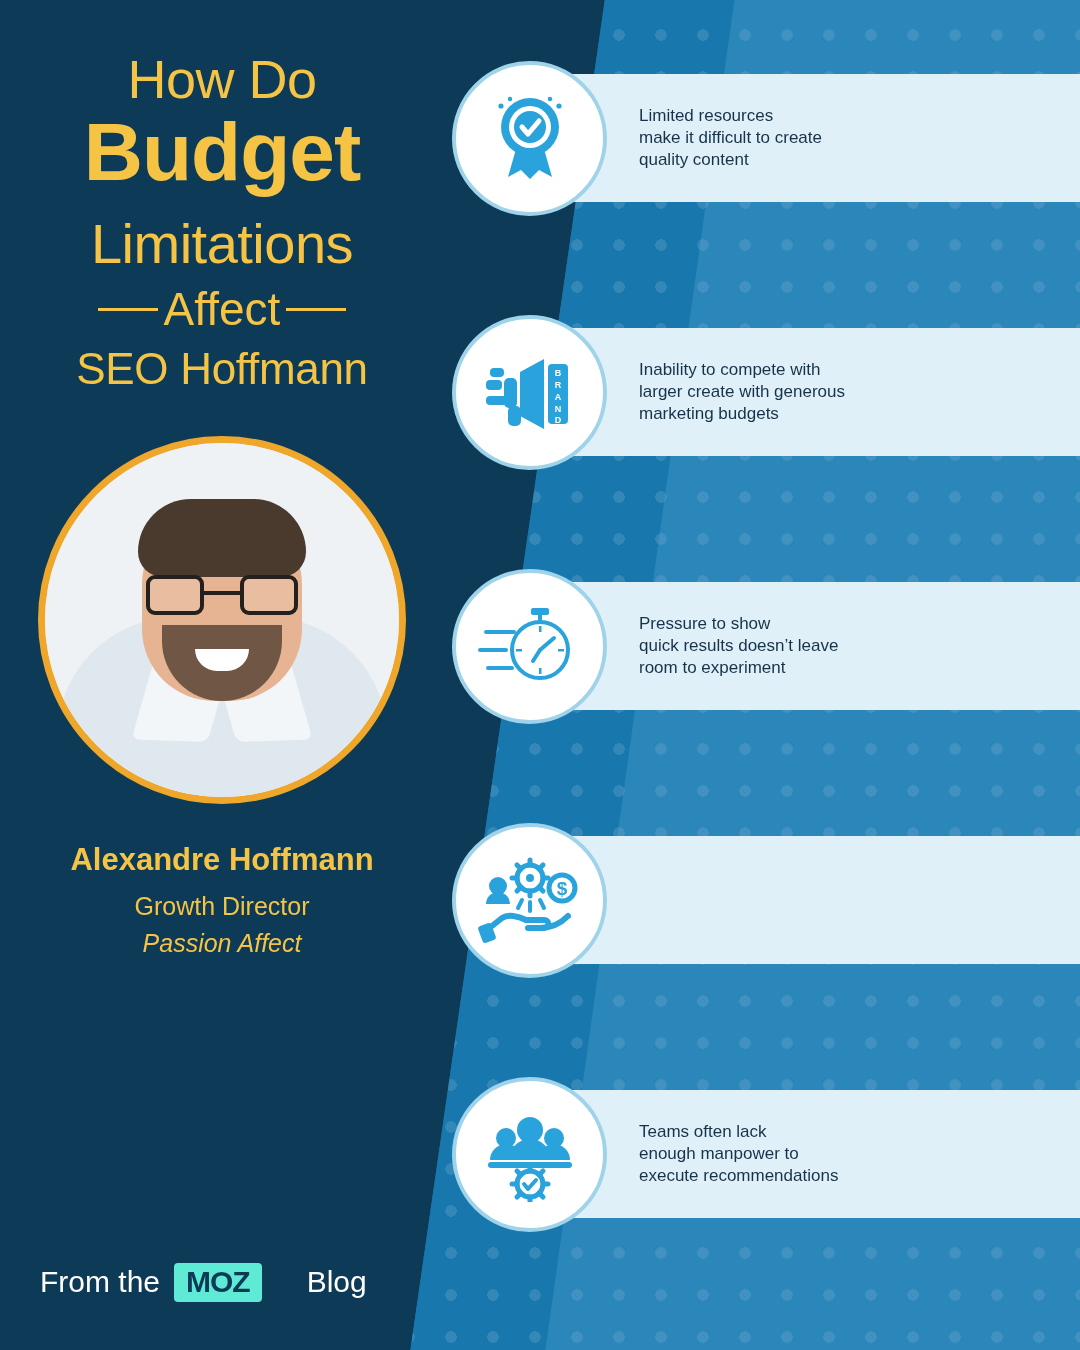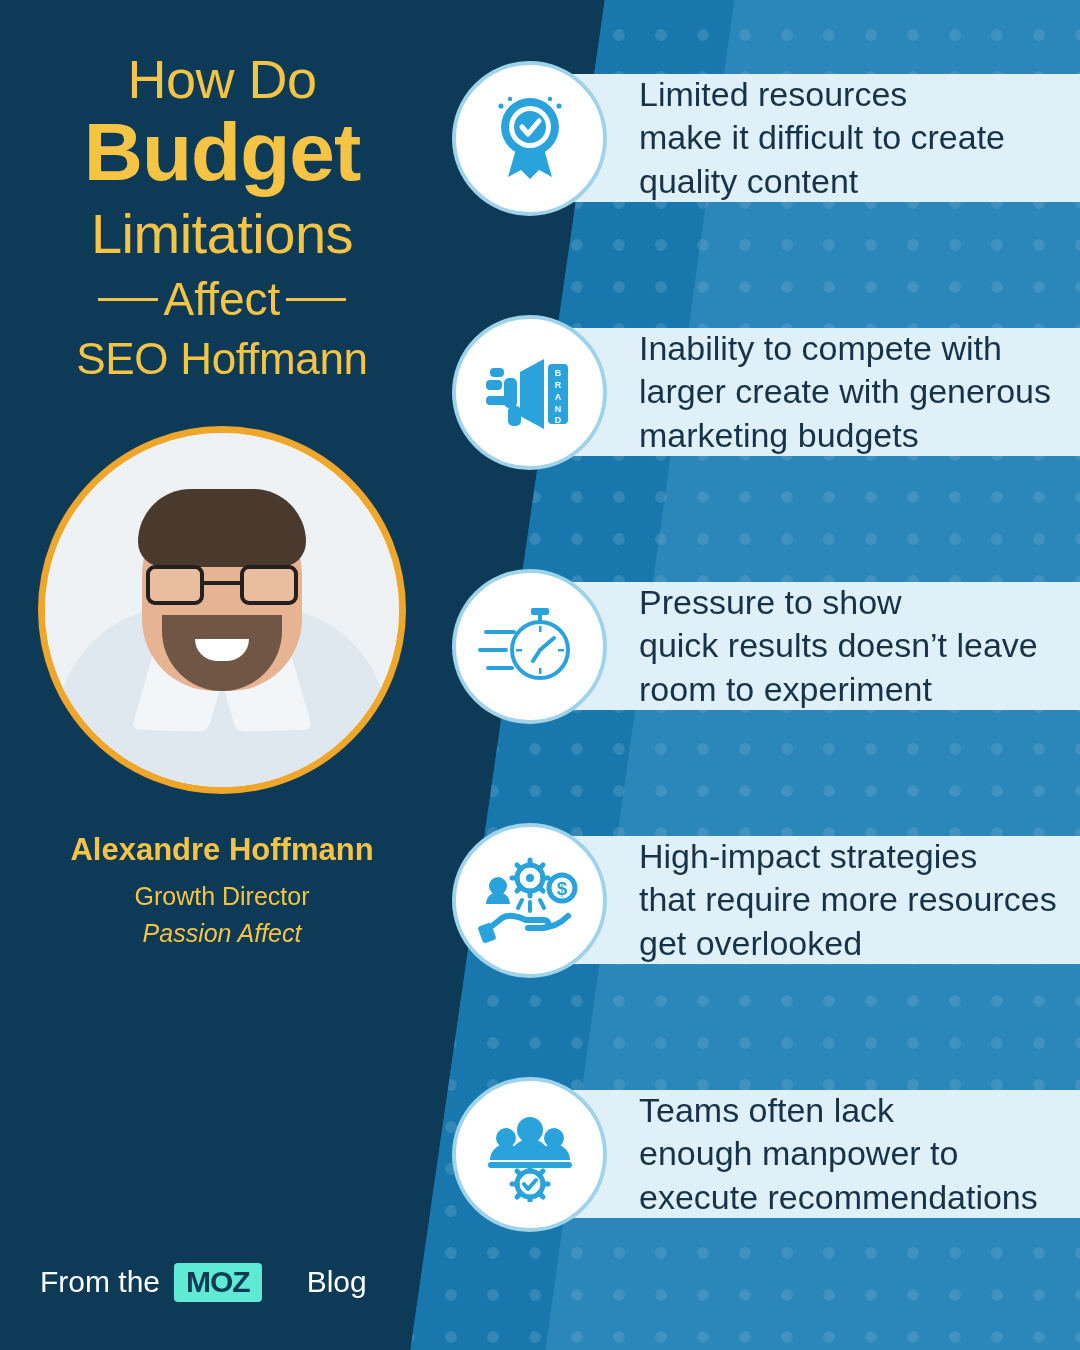--- a/index.html
+++ b/index.html
@@ -60,21 +60,21 @@
   .t-how {
     font-size:54px; color:#f5c445; font-weight:400; letter-spacing:-0.5px;
     line-height:1.0; margin-bottom:4px;
   }
   .t-budget {
     font-size:82px; color:#f5c445; font-weight:700; line-height:1.02;
     letter-spacing:-1px;
   }
   .t-limit {
     font-size:56px; color:#f5c445; font-weight:400; line-height:1.15;
-    letter-spacing:-0.5px; margin-top:8px;
+    letter-spacing:-0.5px; margin-top:18px;
   }
   .t-affect-row {
     display:flex; align-items:center; justify-content:center; gap:6px;
     margin-top:10px;
   }
   .rule { height:3px; width:60px; background:#f5c445; display:block; }
   .t-affect { font-size:46px; color:#f5c445; font-weight:400; line-height:1; }
   .t-seo {
     font-size:44px; color:#f5c445; font-weight:400; margin-top:12px;
     letter-spacing:-0.3px;
@@ -166,21 +166,21 @@
   .icon-circle {
     position:relative; z-index:2;
     width:155px; height:155px; border-radius:50%;
     background:#ffffff; border:4px solid #9fd3ea;
     display:flex; align-items:center; justify-content:center;
     flex:0 0 155px;
   }
   .item .txt {
     position:relative; z-index:2;
     margin-left:32px; width:420px;
-    color:#17334a; font-size:34px; line-height:1.28;
+    color:#17334a; font-size:17px; line-height:1.28;
   }
 
   #i1 { top:48px; }
   #i2 { top:302px; }
   #i3 { top:556px; }
   #i4 { top:810px; }
   #i5 { top:1064px; }
 </style>
 </head>
 <body>
@@ -344,25 +344,20 @@
             <path d="M44 48 l-4 8"></path>
               <path d="M52 50 v9"></path>
               <path d="M62 48 l4 8"></path>
           </g>
           <path d="M14 74 l10 -8 c6 -4 16 -2 24 2 h18 c6 0 6 8 0 8 h-16" fill="none" stroke="#2aa3dc" stroke-width="6" stroke-linecap="round" stroke-linejoin="round"></path>
           <path d="M62 76 c12 0 22 -6 28 -12" fill="none" stroke="#2aa3dc" stroke-width="6" stroke-linecap="round"></path>
           <rect x="2" y="72" width="14" height="18" rx="3" transform="rotate(-20 9 81)"></rect>
         </g>
       </svg>
     </div>
-    <div class="txt">
-      <div>High-impact strategies</div>
-      <div>that require more resources</div>
-      <div>get overlooked</div>
-    </div>
   </div>
 
   <div class="item" id="i5">
     <div class="bar"></div>
     <div class="icon-circle">
       <svg width="104" height="96" viewBox="0 0 104 96">
         <g fill="#2aa3dc">
           <circle cx="28" cy="32" r="10"></circle>
           <path d="M12 54 a16 16 0 0 1 32 0 z"></path>
           <circle cx="76" cy="32" r="10"></circle>

